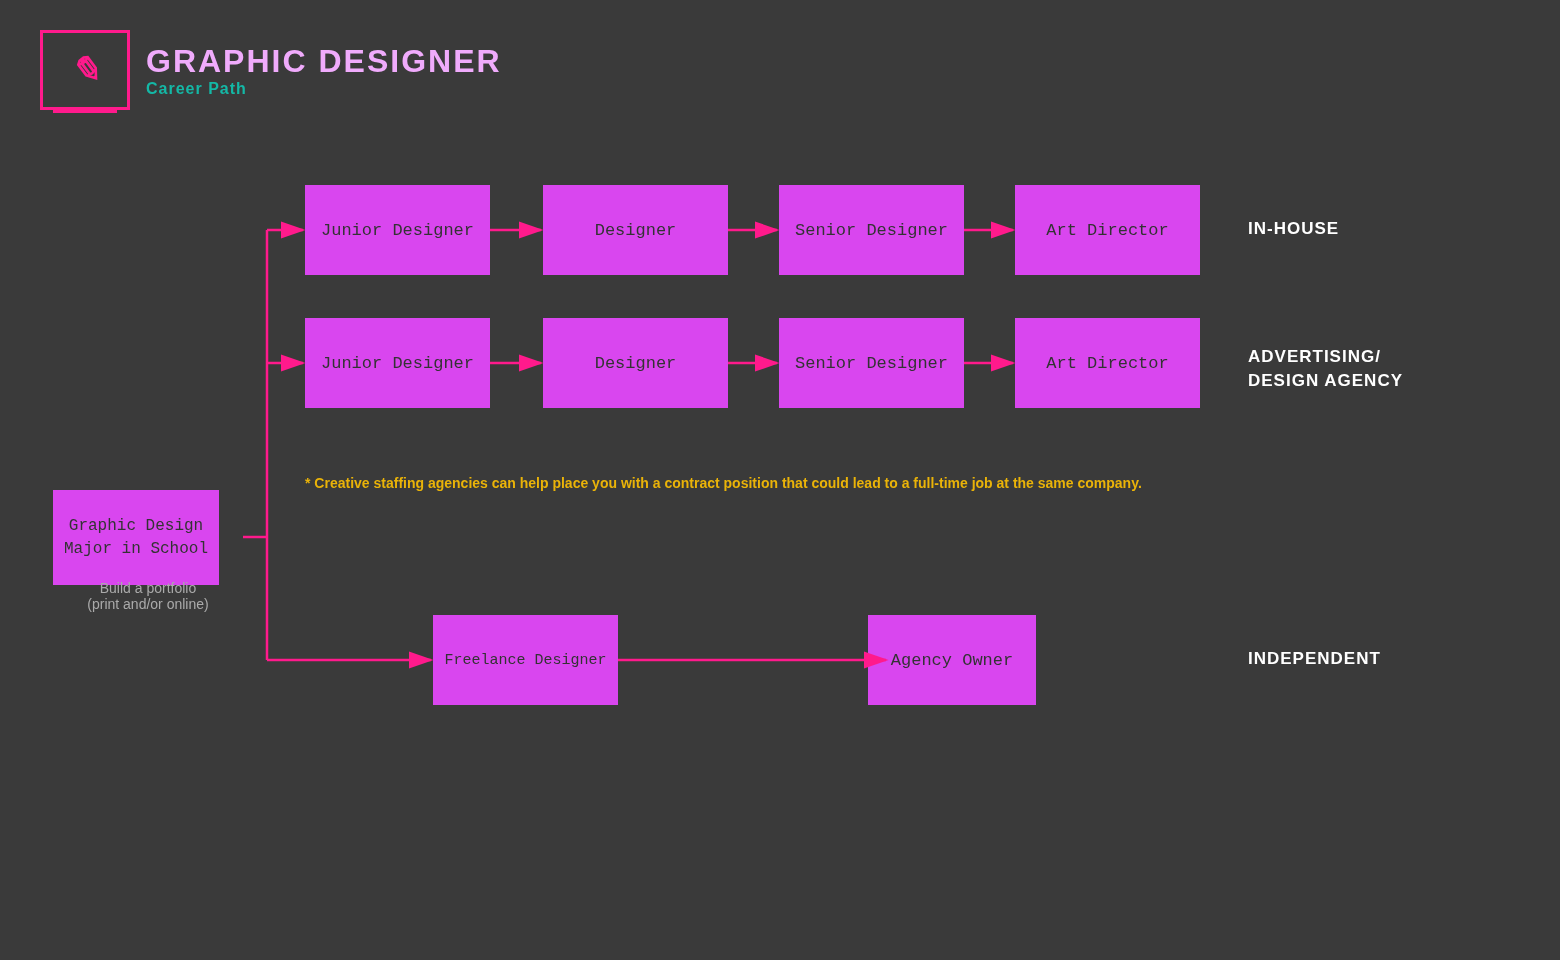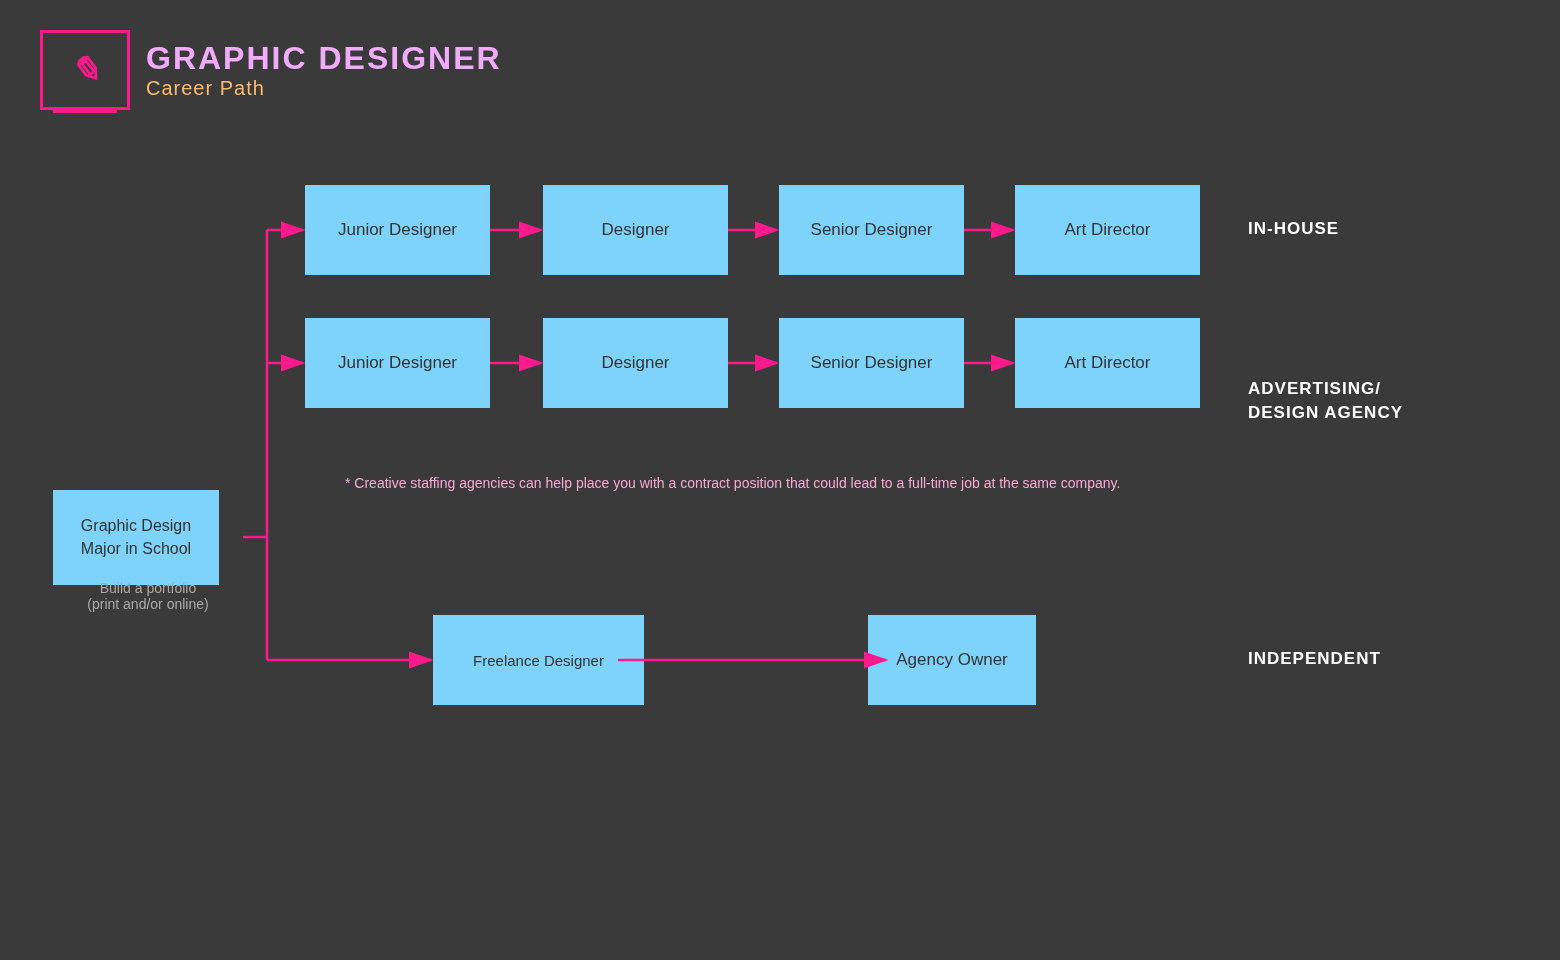--- a/index.html
+++ b/index.html
@@ -47,37 +47,38 @@
     }
     .header-text {}
     .header-title {
       font-size: 32px;
       font-weight: 700;
       color: #f0abfc;
       letter-spacing: 2px;
       text-transform: uppercase;
     }
     .header-subtitle {
-      font-size: 20px;
-      color: #fdba74;
-      font-weight: 400;
+      font-size: 16px;
+      color: #14b8a6;
+      font-weight: 700;
       letter-spacing: 1px;
     }
 
     
     .node {
       position: absolute;
-      background: #7dd3fc;
+      background: #d946ef;
       display: flex;
       align-items: center;
       justify-content: center;
       text-align: center;
       font-size: 17px;
       color: #333333;
       font-weight: 400;
+      font-family: Liberation Mono, monospace;
     }
 
     
     .row-label {
       position: absolute;
       color: #ffffff;
       font-weight: 900;
       font-size: 17px;
       letter-spacing: 1px;
       text-transform: uppercase;
@@ -91,24 +92,23 @@
       top: 0;
       left: 0;
       width: 1560px;
       height: 960px;
       pointer-events: none;
     }
 
     
     .note-text {
       position: absolute;
-      color: #f9a8d4;
+      color: #eab308;
       font-size: 14px;
-      font-weight: 400;
-      margin-left: 40px;
+      font-weight: 700;
     }
 
     
     .portfolio-text {
       position: absolute;
       color: #aaaaaa;
       font-size: 14px;
       font-weight: 300;
       text-align: center;
     }
@@ -154,31 +154,31 @@
 <div class="node" style="left:543px; top:318px; width:185px; height:90px;">
   <span>Designer</span>
 </div>
 <div class="node" style="left:779px; top:318px; width:185px; height:90px;">
   <span>Senior Designer</span>
 </div>
 <div class="node" style="left:1015px; top:318px; width:185px; height:90px;">
   <span>Art Director</span>
 </div>
 
-<div class="node" style="left:433px; top:615px; width:211px; height:90px; font-size:15px;">
+<div class="node" style="left:433px; top:615px; width:185px; height:90px; font-size:15px;">
   <span>Freelance Designer</span>
 </div>
 <div class="node" style="left:868px; top:615px; width:168px; height:90px;">
   <span>Agency Owner</span>
 </div>
 
 <div class="row-label" style="left:1248px; top:218px;">
   <span>IN-HOUSE</span>
 </div>
-<div class="row-label" style="left:1248px; top:345px; line-height:1.4;margin-top:32px;">
+<div class="row-label" style="left:1248px; top:345px; line-height:1.4;">
   <span>ADVERTISING/<br>DESIGN AGENCY</span>
 </div>
 <div class="row-label" style="left:1248px; top:648px;">
   <span>INDEPENDENT</span>
 </div>
 
 <div class="note-text" style="left:305px; top:475px; width:940px;">
   <span>* Creative staffing agencies can help place you with a contract position that could lead to a full-time job at the same company.</span>
 </div>
 

